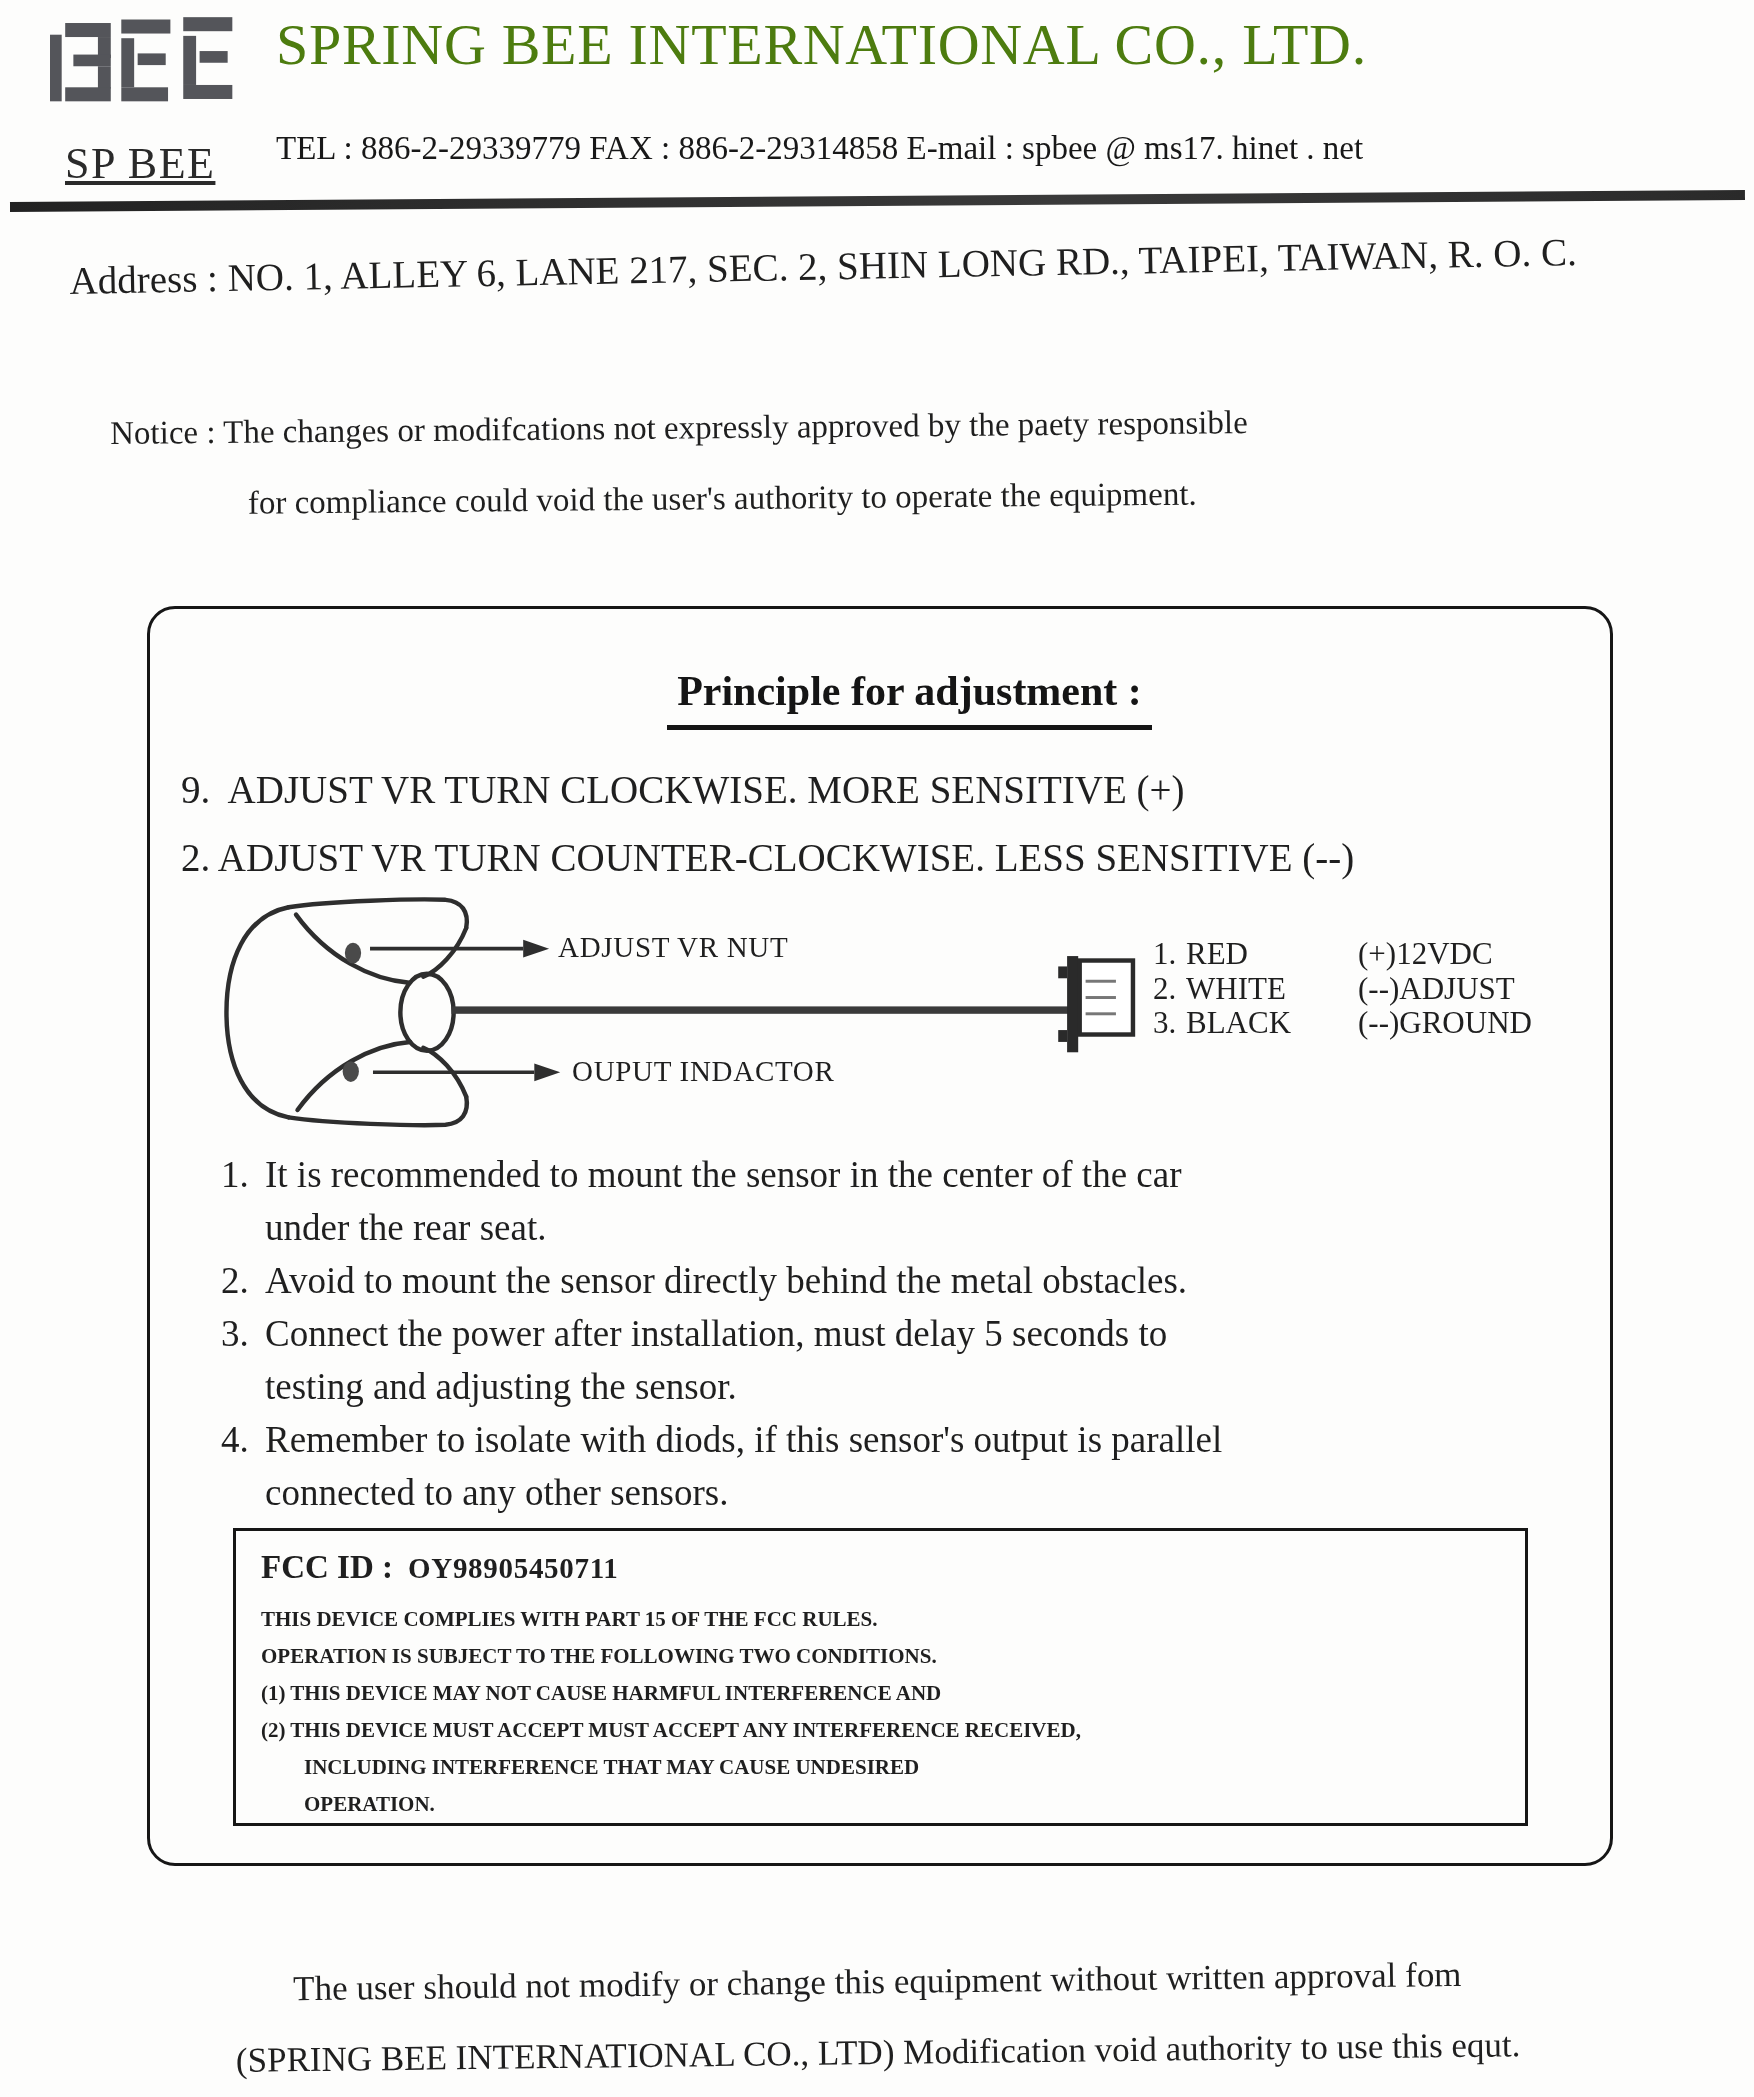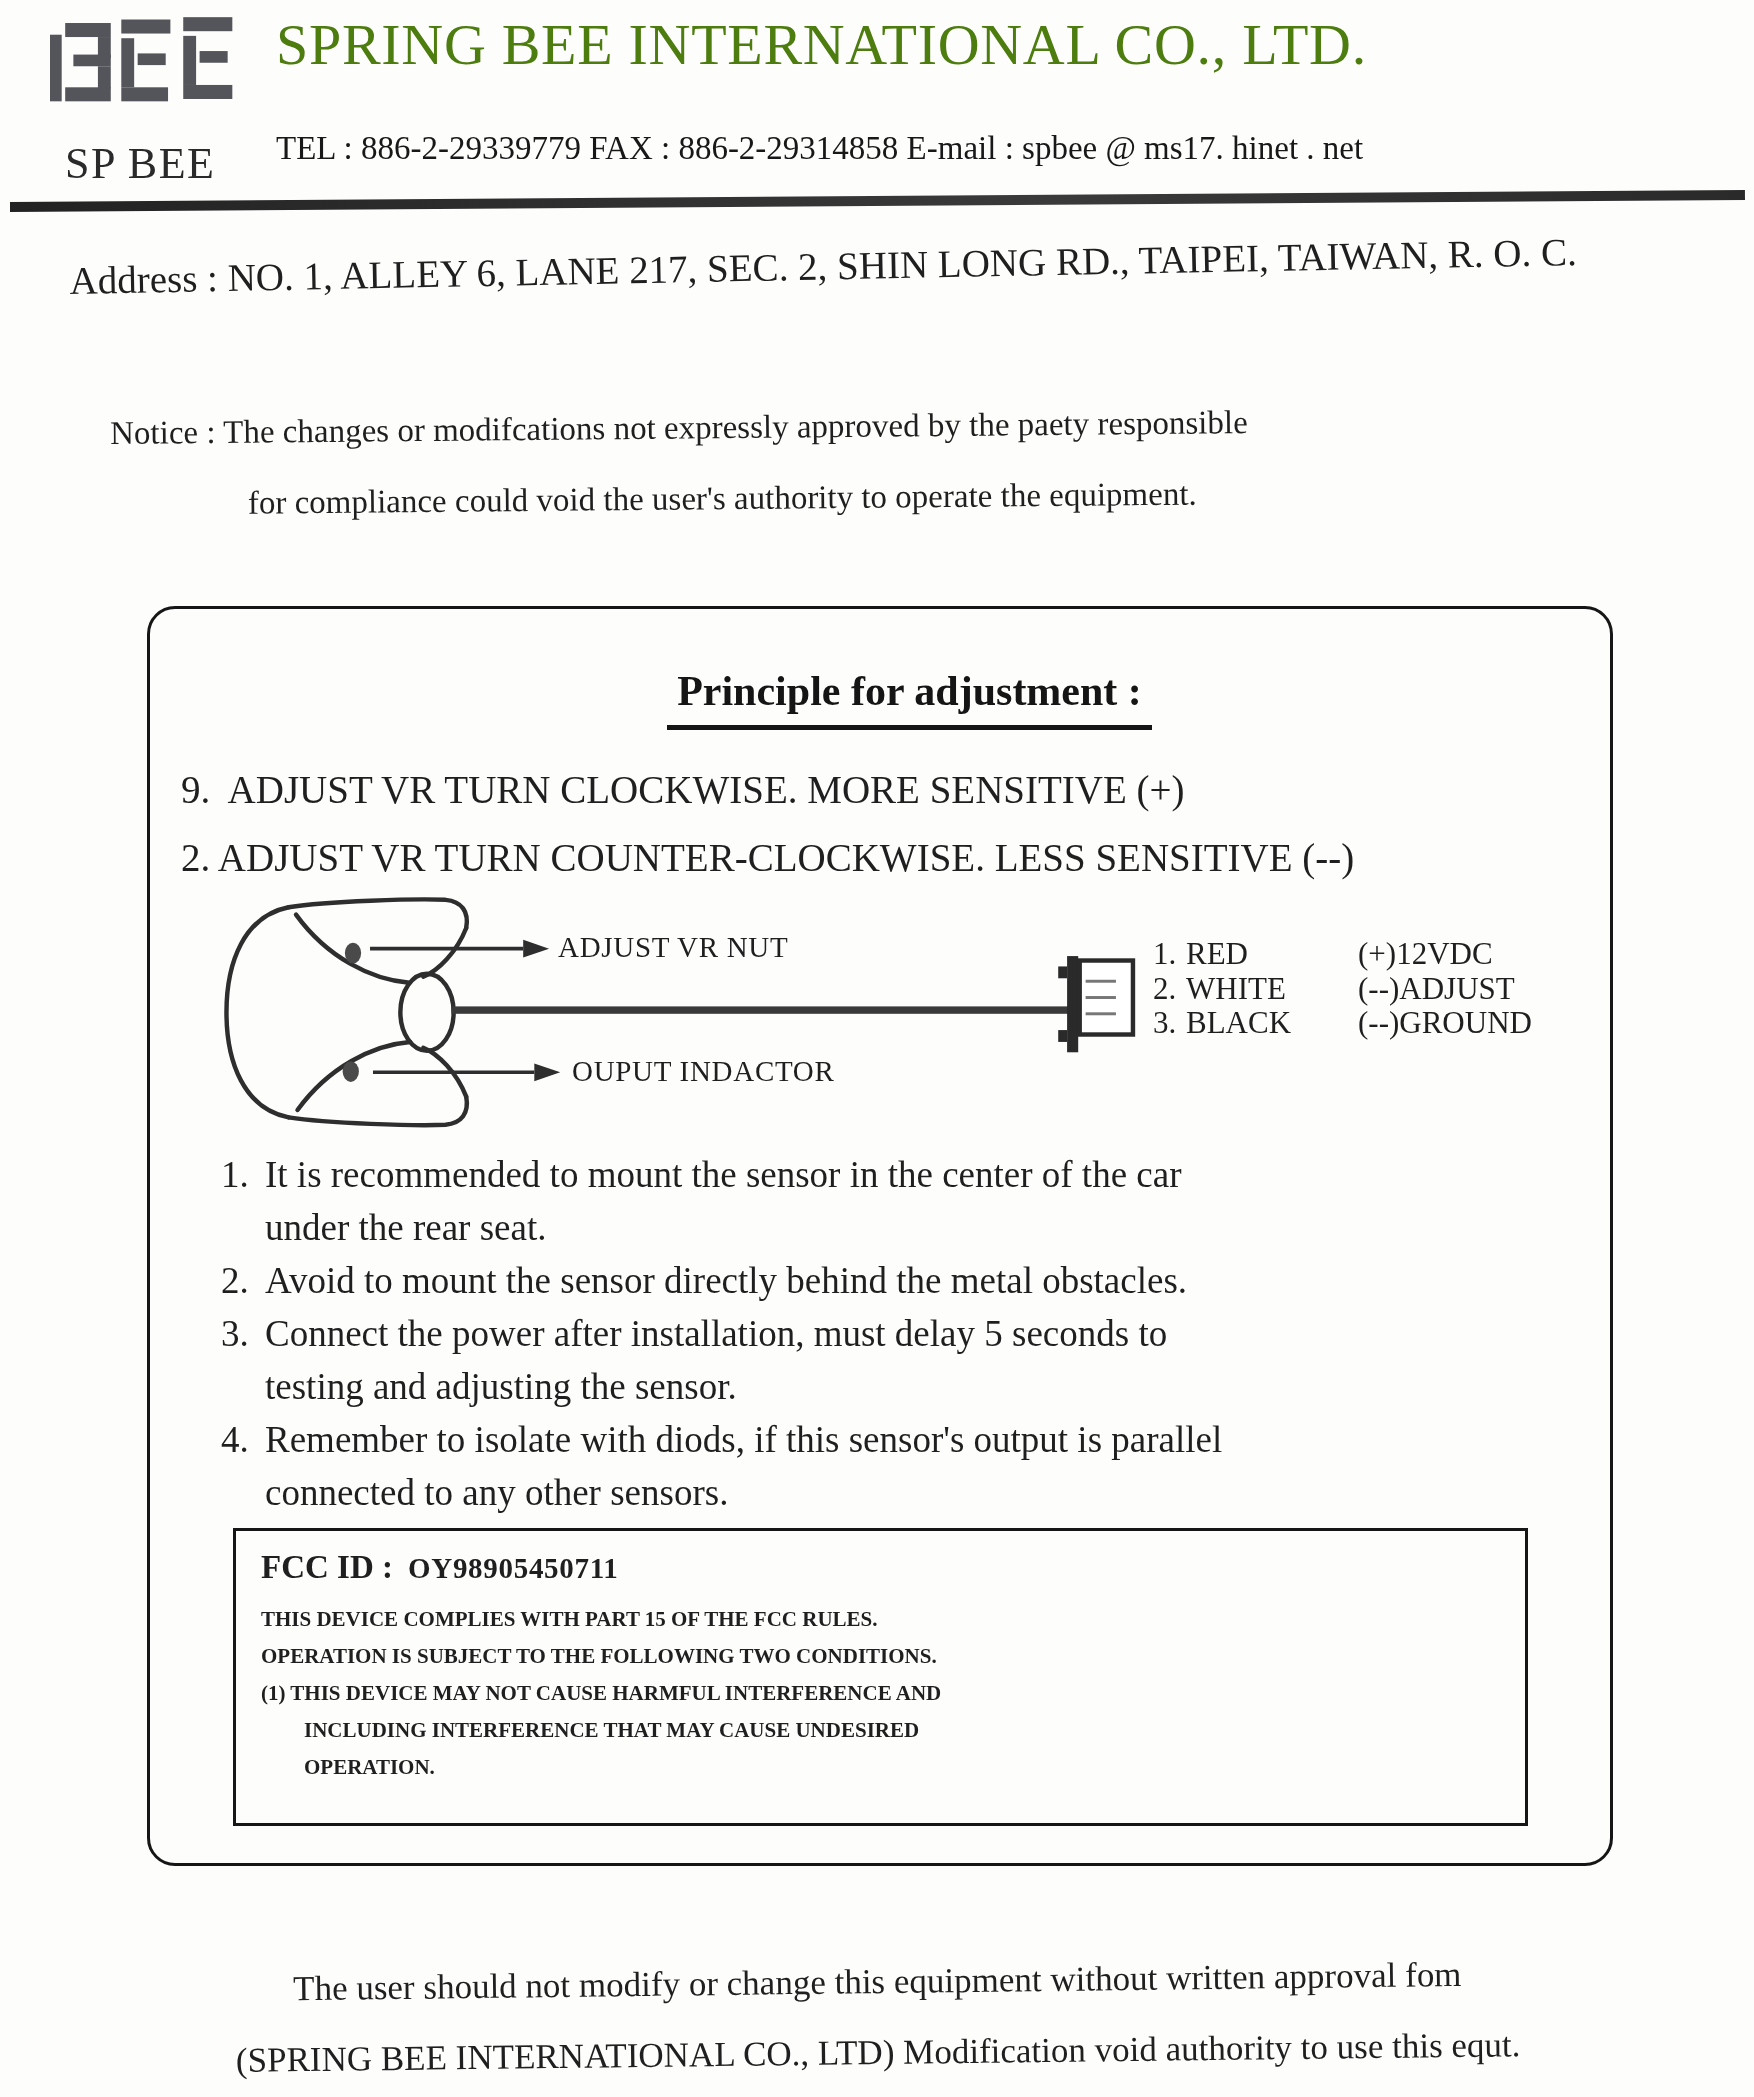--- a/index.html
+++ b/index.html
@@ -13,21 +13,21 @@
     color: #1f1f1f;
     overflow: hidden;
   }
   .abs { position: absolute; }
   .keep-sp { white-space: pre-wrap; }
 
   
   .logo-mark { left: 50px; top: 16.3px; width: 187px; height: 90px; }
   .logo-caption {
     left: 65px; top: 138px;
-    font-size: 44px; letter-spacing: 1.5px; color: #2a2a2a;
+    font-size: 44px; letter-spacing: 1.5px; color: #2a2a2a; text-decoration: underline;
   }
   .company-name {
     left: 276px; top: 11px;
     font-size: 58px; letter-spacing: 0.7px; color: #4d7c0f;
     white-space: nowrap;
   }
   .contact-line {
     left: 276px; top: 130px;
     font-size: 33px; color: #181818;
     white-space: nowrap;
@@ -247,20 +247,21 @@
     </div>
 
     <div class="abs fcc-box">
       <div class="fcc-id-row">
         <span>FCC ID :</span><span class="fcc-id-value">OY98905450711</span>
       </div>
       <div class="fcc-lines">
         <div>THIS DEVICE COMPLIES WITH PART 15 OF THE FCC RULES.</div>
         <div>OPERATION IS SUBJECT TO THE FOLLOWING TWO CONDITIONS.</div>
         <div>(1) THIS DEVICE MAY NOT CAUSE HARMFUL INTERFERENCE AND</div>
+        <div>(2) THIS DEVICE MUST ACCEPT MUST ACCEPT ANY INTERFERENCE RECEIVED,</div>
         <div class="fcc-indent">INCLUDING INTERFERENCE THAT MAY CAUSE UNDESIRED</div>
         <div class="fcc-indent">OPERATION.</div>
       </div>
     </div>
   </div>
 
   <div class="abs footer">
     <div class="footer-line-1">The user should not modify or change this equipment without written approval fom</div>
     <div class="footer-line-2">(SPRING BEE INTERNATIONAL CO., LTD) Modification void authority to use this equt.</div>
   </div>

